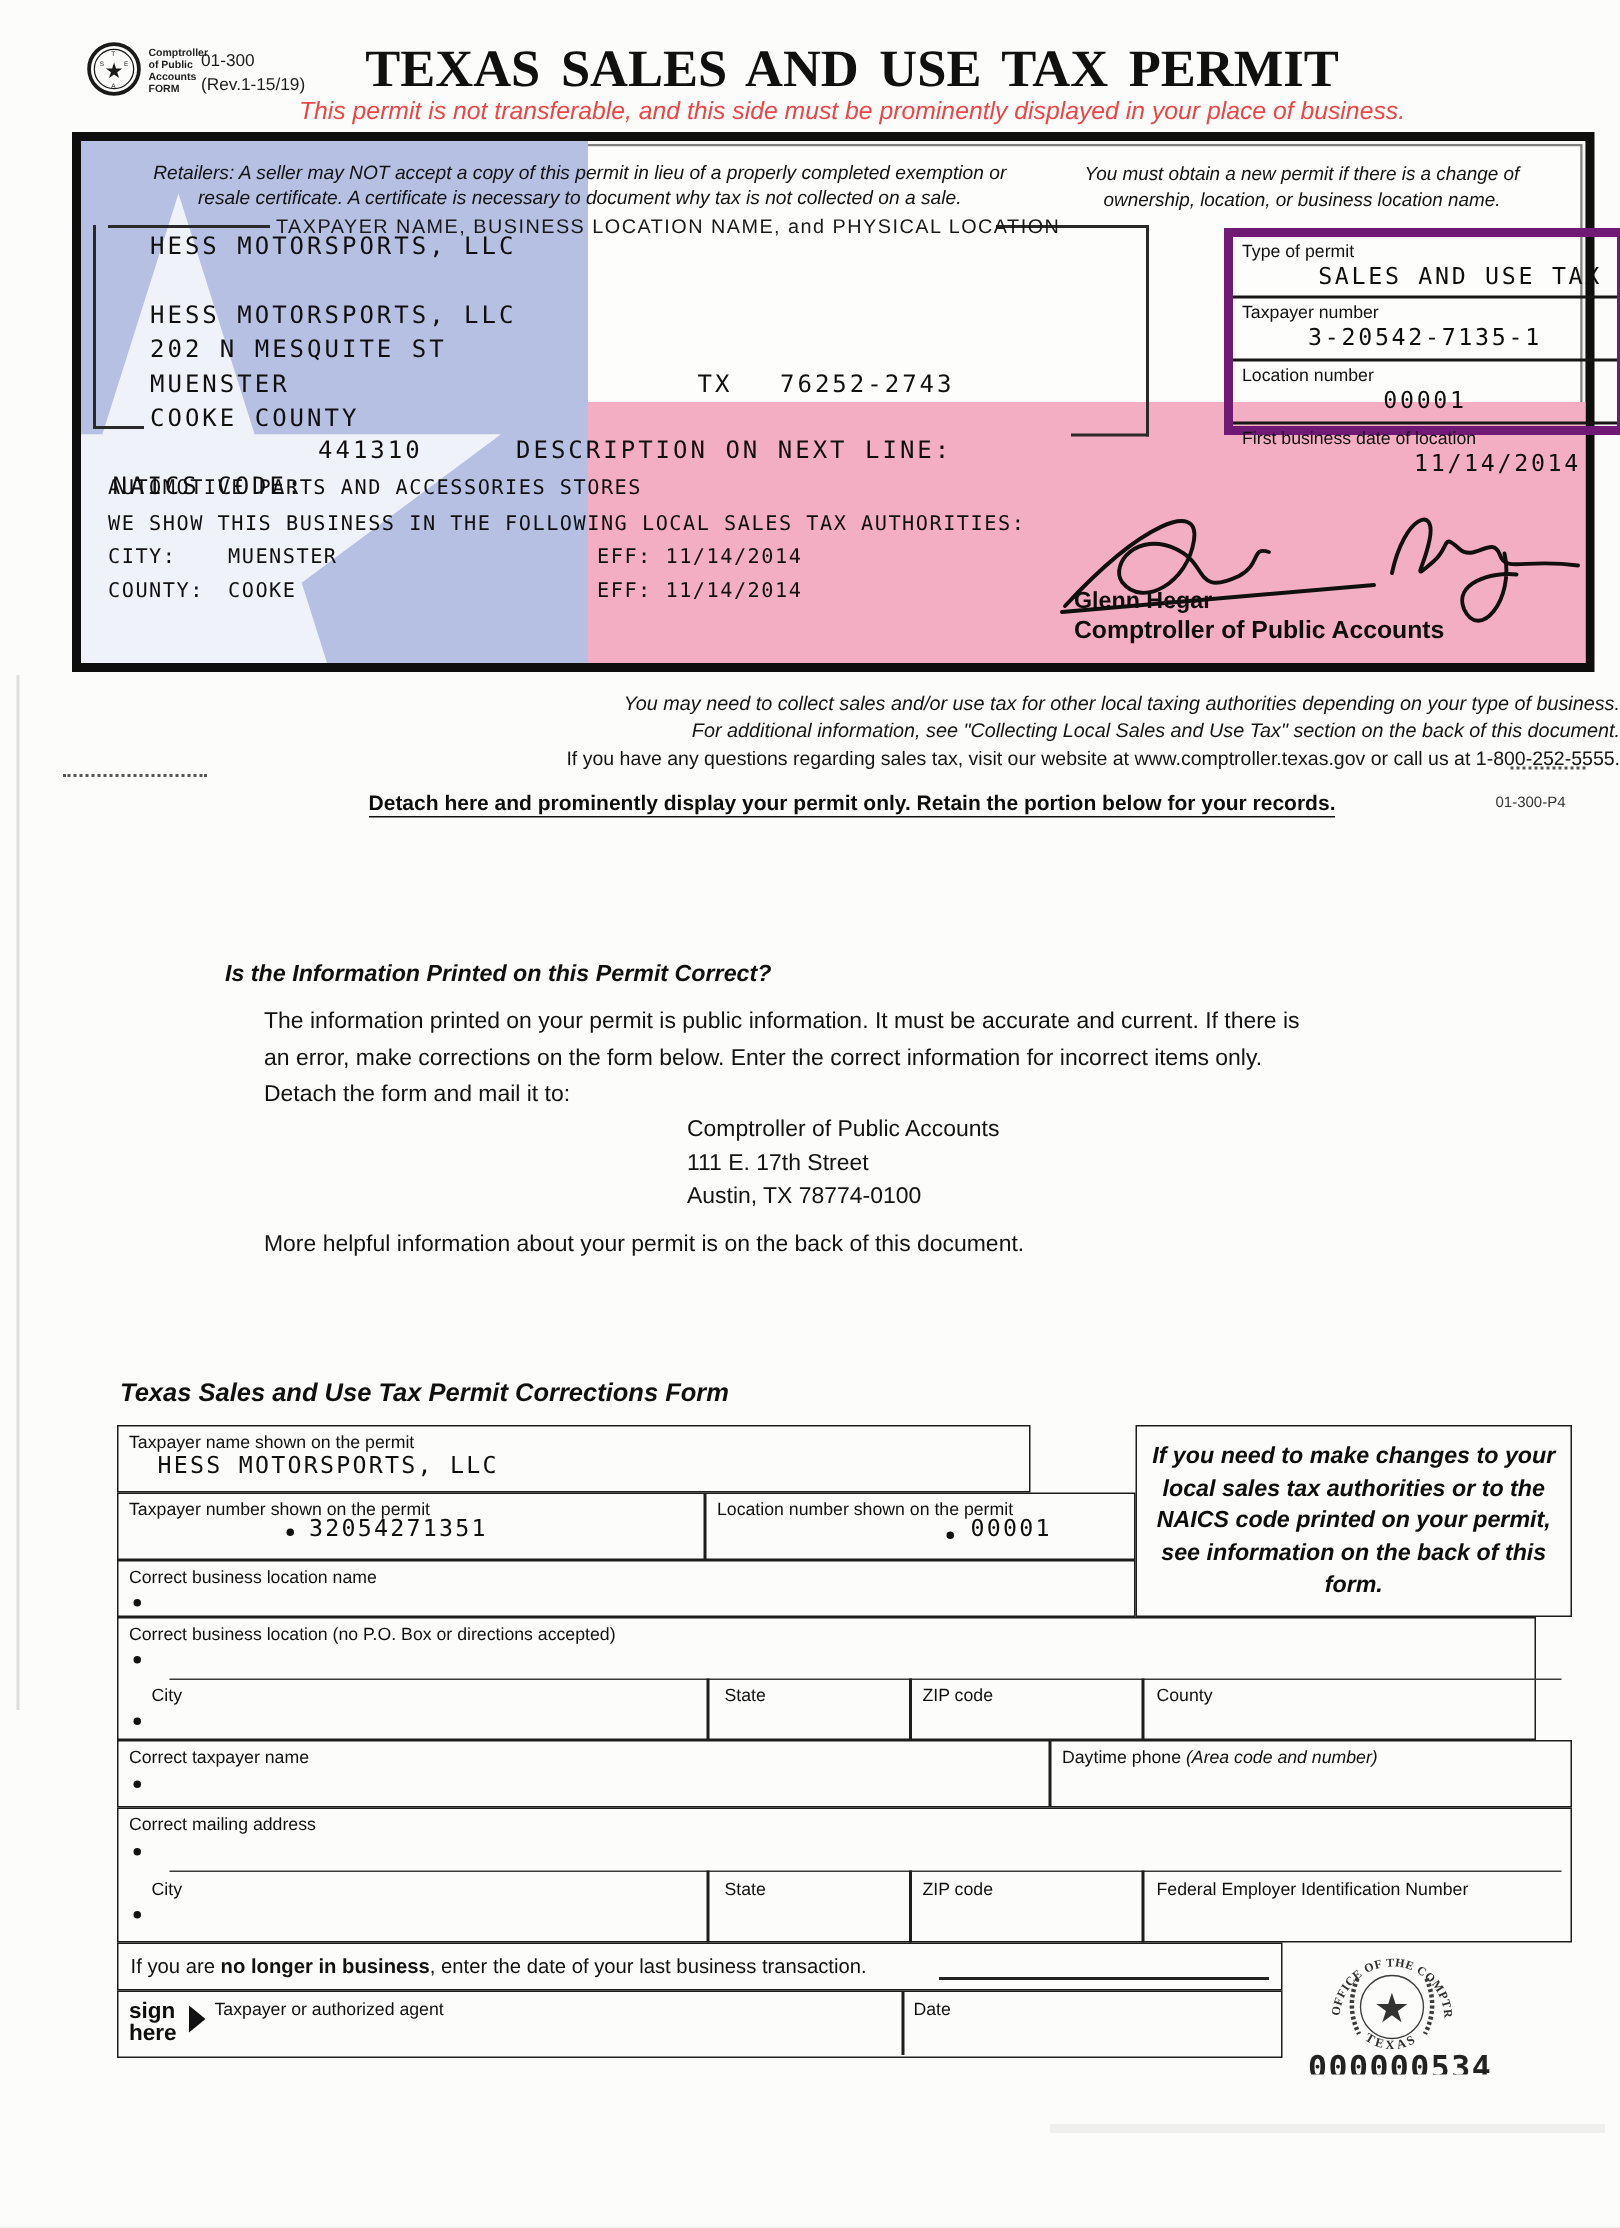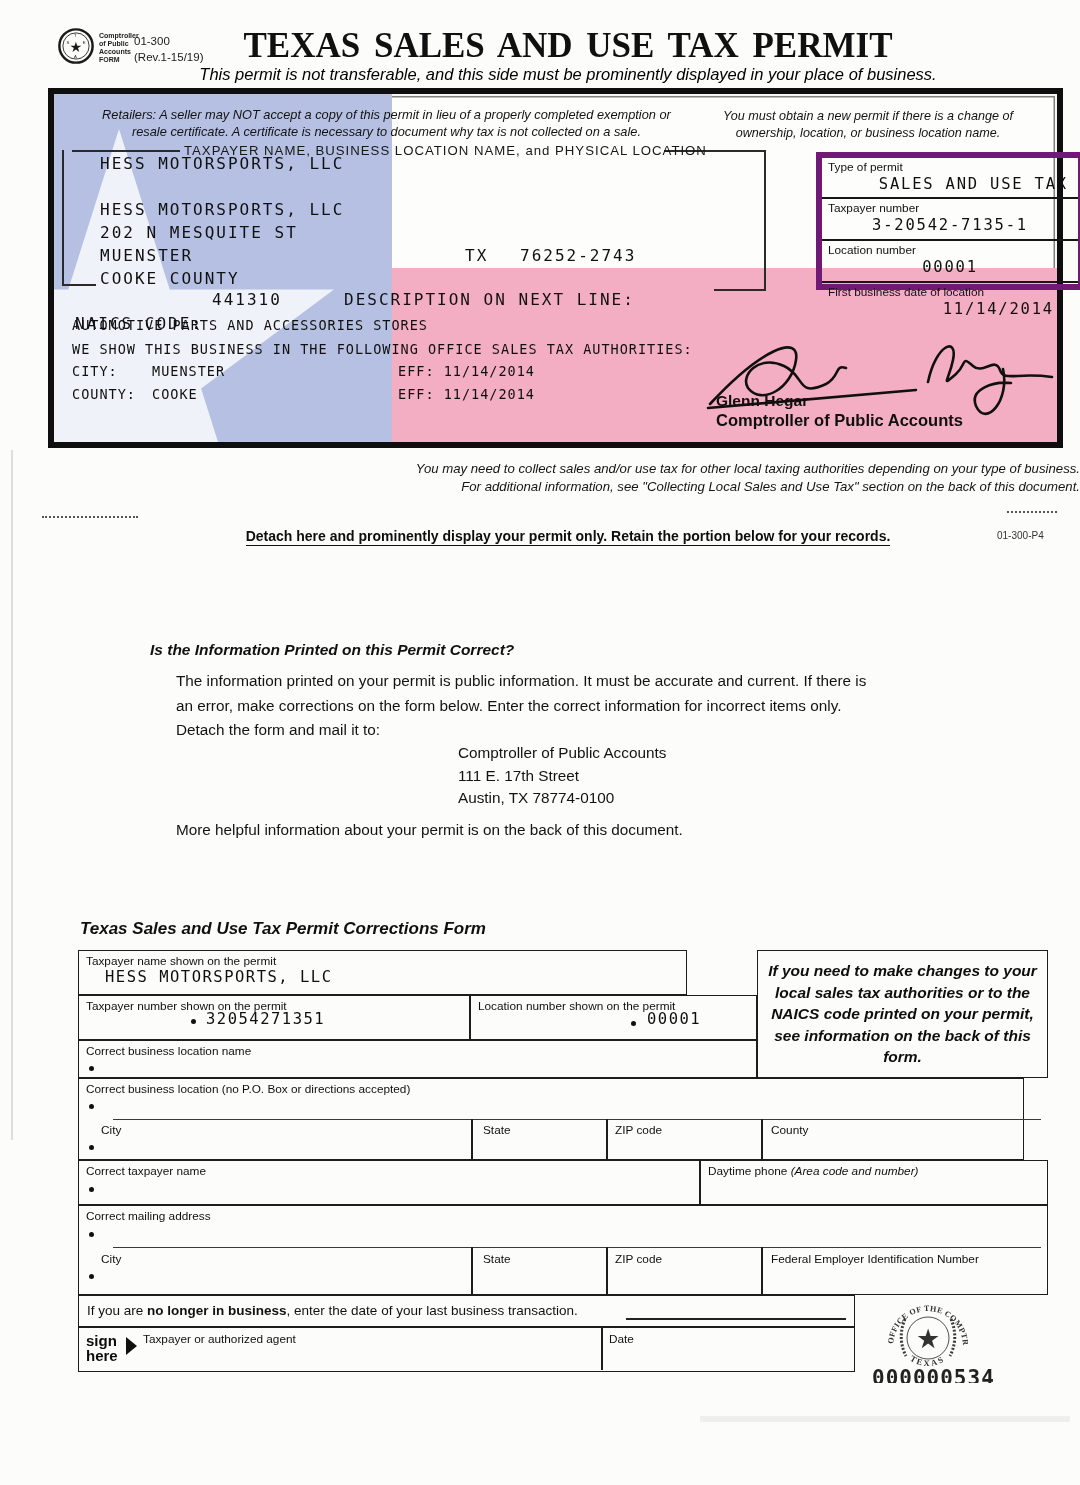--- a/index.html
+++ b/index.html
@@ -5,21 +5,21 @@
   html,body{margin:0;padding:0;background:#e9e9e9;}
   .page{position:relative;width:1080px;height:1485px;margin:0 auto;background:#fcfcfb;
         font-family:"Liberation Sans",sans-serif;color:#151515;overflow:hidden;}
   .abs{position:absolute;}
   
   .hdr-seal{left:57px;top:27px;width:38px;height:38px;}
   .hdr-agency{left:99px;top:32px;font-size:7px;font-weight:bold;line-height:8px;color:#222;}
   .hdr-form{left:134px;top:34px;font-size:11.5px;line-height:15.5px;color:#1b1b1b;}
   .title{left:56px;right:0;top:26px;text-align:center;
          font-family:"Liberation Serif",serif;font-weight:700;font-size:35px;word-spacing:5px;color:#101010;}
-  .subtitle{left:56px;right:0;top:65px;text-align:center;font-style:italic;font-size:16.5px;color:#000000;}
+  .subtitle{left:56px;right:0;top:65px;text-align:center;font-style:italic;font-size:16.5px;color:#ef4444;}
   
   .permit{left:48px;top:88px;width:1015px;height:360px;border:6px solid #0e0e0e;box-sizing:border-box;
           background:#fdfdfc;box-shadow:inset 0 0 0 2px #f7f7f5, inset 0 0 0 3.5px rgba(25,25,25,.55);}
   .flag-blue{left:0;top:0;width:338px;height:348px;overflow:hidden;}
   .flag-star{position:absolute;left:-150px;top:35px;width:430px;height:420px;background:rgba(252,252,254,.82);
       clip-path:polygon(50% 0%,61.8% 38.2%,100% 38.2%,69.1% 61.8%,80.9% 100%,50% 76.4%,19.1% 100%,30.9% 61.8%,0% 38.2%,38.2% 38.2%);}
   .flag-pink{left:338px;top:174px;width:665px;height:174px;}
   .ret-note{left:0;top:12px;width:665px;text-align:center;font-style:italic;font-size:12.8px;line-height:17px;color:#131313;}
   .new-note{left:668px;top:14px;width:292px;text-align:center;font-style:italic;font-size:12.6px;line-height:17px;color:#131313;}
   .seg{background:#2a2a2a;}
@@ -126,21 +126,21 @@
     <div class="abs mono-lg" style="left:46px;top:129px;">202 N MESQUITE ST</div>
     <div class="abs mono-lg" style="left:46px;top:152px;">MUENSTER</div>
     <div class="abs mono-lg" style="left:411px;top:152px;">TX</div>
     <div class="abs mono-lg" style="left:466px;top:152px;">76252-2743</div>
     <div class="abs mono-lg" style="left:46px;top:175px;">COOKE COUNTY</div>
 
     <div class="abs mono-lg" style="left:21px;top:196px;margin-top:24px;">NAICS CODE:</div>
     <div class="abs mono-lg" style="left:158px;top:196px;">441310</div>
     <div class="abs mono-lg" style="left:290px;top:196px;">DESCRIPTION ON NEXT LINE:</div>
     <div class="abs mono-sm" style="left:18px;top:223px;">AUTOMOTIVE PARTS AND ACCESSORIES STORES</div>
-    <div class="abs mono-sm" style="left:18px;top:247px;">WE SHOW THIS BUSINESS IN THE FOLLOWING OFFICE SALES TAX AUTHORITIES:</div>
+    <div class="abs mono-sm" style="left:18px;top:247px;">WE SHOW THIS BUSINESS IN THE FOLLOWING LOCAL SALES TAX AUTHORITIES:</div>
     <div class="abs mono-sm" style="left:18px;top:269px;">CITY:</div>
     <div class="abs mono-sm" style="left:98px;top:269px;">MUENSTER</div>
     <div class="abs mono-sm" style="left:344px;top:269px;">EFF: 11/14/2014</div>
     <div class="abs mono-sm" style="left:18px;top:292px;">COUNTY:</div>
     <div class="abs mono-sm" style="left:98px;top:292px;">COOKE</div>
     <div class="abs mono-sm" style="left:344px;top:292px;">EFF: 11/14/2014</div>
 
     <div class="abs fields">
       <div class="fcell" style="height:39px;">
         <div class="flabel">Type of permit</div>
@@ -167,20 +167,21 @@
         <path d="M 224,56 C 232,18 254,10 249,34 C 245,54 236,62 252,48 C 263,38 257,29 269,40 C 279,49 291,30 296,44 C 300,56 312,46 348,51"></path>
         <path d="M 299,43 C 306,74 282,102 272,80 C 265,63 290,55 307,57"></path>
       </svg>
     </div>
     <div class="abs sig-name">Glenn Hegar</div>
     <div class="abs sig-title">Comptroller of Public Accounts</div>
   </div>
 
   <div class="abs notice" style="top:461px;">You may need to collect sales and/or use tax for other local taxing authorities depending on your type of business.</div>
   <div class="abs notice" style="top:479px;">For additional information, see "Collecting Local Sales and Use Tax" section on the back of this document.</div>
+  <div class="abs notice notice3" style="top:498px;">If you have any questions regarding sales tax, visit our website at www.comptroller.texas.gov or call us at 1-800-252-5555.</div>
   <div class="abs perf" style="left:42px;top:516px;width:96px;"></div>
   <div class="abs perf" style="left:1007px;top:511px;width:50px;"></div>
   <div class="abs detach">
     <span>Detach here and prominently display your permit only. Retain the portion below for your records.</span>
   </div>
   <div class="abs formcode">01-300-P4</div>
 
   <div class="abs ih">Is the Information Printed on this Permit Correct?</div>
   <div class="abs ip">
     <div>The information printed on your permit is public information. It must be accurate and current. If there is</div>

